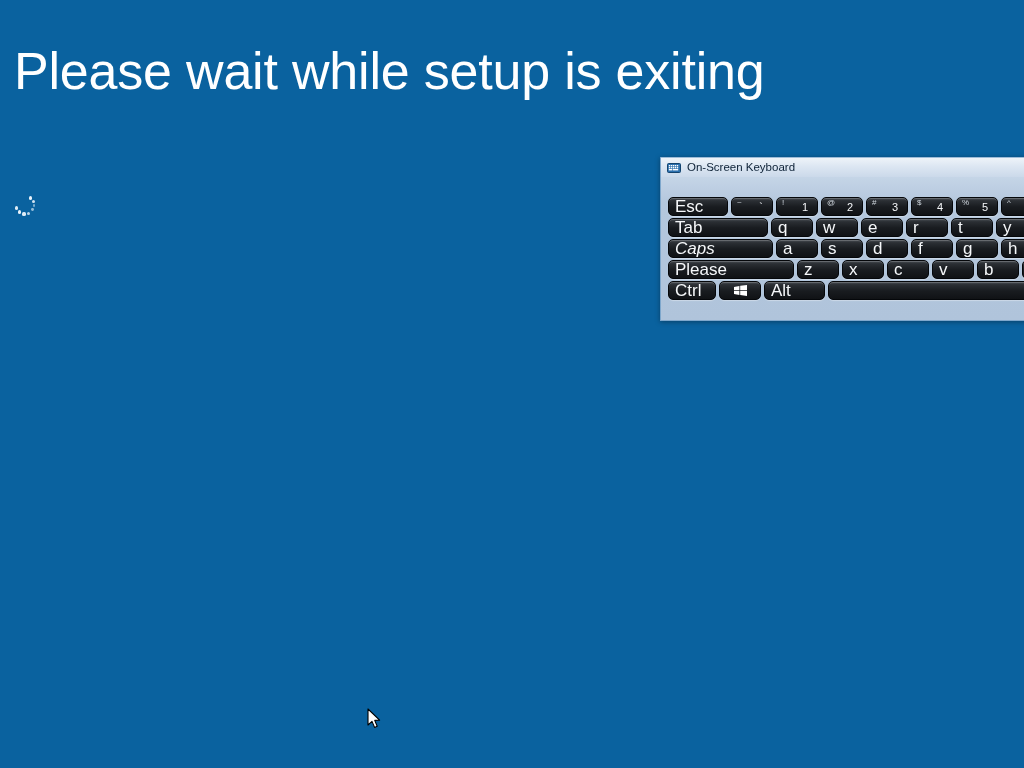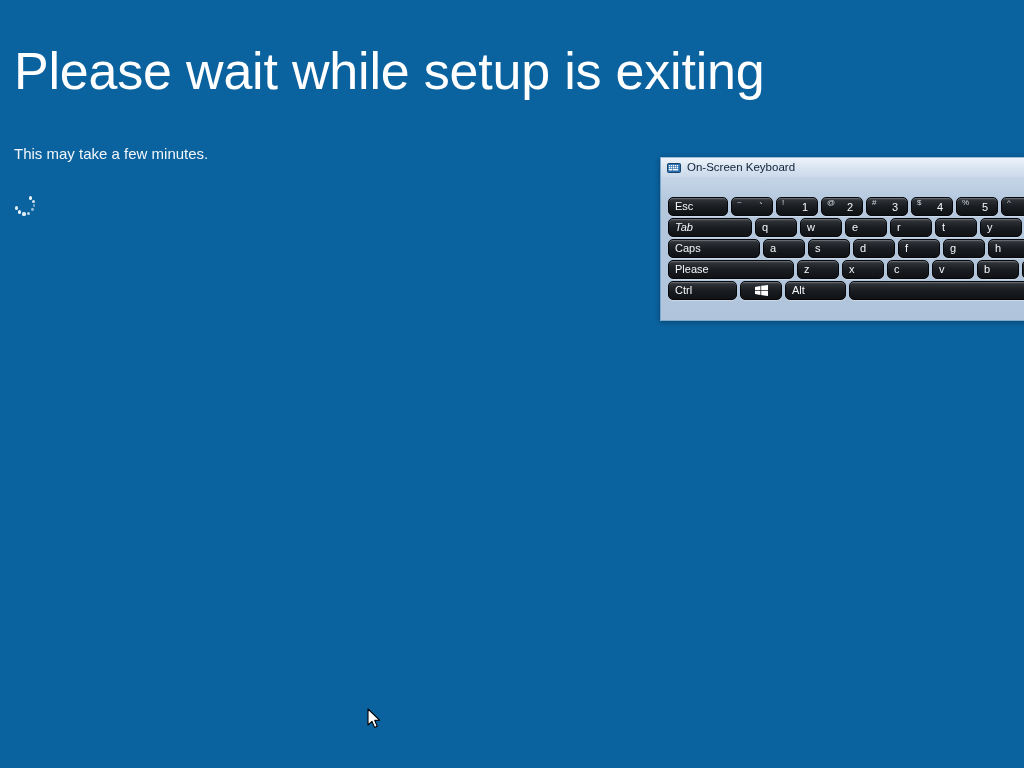--- a/index.html
+++ b/index.html
@@ -121,21 +121,21 @@
     position: relative;
     box-shadow: inset 0 1px 0 rgba(255,255,255,0.18),
                 0 1px 1px rgba(255,255,255,0.35);
     overflow: hidden;
     flex: 0 0 auto;
     height: 19px;
     line-height: 1;
     user-select: none;
   }
   .key .main {
-    font-size: 11px;
+    font-size: 17px;
     color: #f6f8fa;
   }
   
   .key.dual {
     padding-left: 0;
     justify-content: center;
     align-items: flex-end;
     padding-bottom: 2px;
   }
   .key.dual .shift {
@@ -176,21 +176,20 @@
     pointer-events: none;
   }
 </style>
 </head>
 <body>
 
 <div id="setup-screen">
 
   <div id="page-title">Please wait while setup is exiting</div>
 
-  <div id="page-subtitle">This may take a few minutes.</div>
 
   <div id="spinner">
       <div class="dot" style="left: 2.84px; top: 14.38px; width: 3.4px; height: 3.4px; opacity: 0.95;"></div>
       <div class="dot" style="left: 5.76px; top: 18.39px; width: 3.4px; height: 3.4px; opacity: 1;"></div>
       <div class="dot" style="left: 10.46px; top: 20.35px; width: 3.2px; height: 3.2px; opacity: 0.95;"></div>
       <div class="dot" style="left: 15.45px; top: 19.59px; width: 3px; height: 3px; opacity: 0.8;"></div>
       <div class="dot" style="left: 19.23px; top: 16.37px; width: 2.8px; height: 2.8px; opacity: 0.62;"></div>
       <div class="dot" style="left: 20.69px; top: 12.01px; width: 2.6px; height: 2.6px; opacity: 0.5;"></div>
       <div class="dot" style="left: 19.72px; top: 7.84px; width: 3px; height: 3px; opacity: 0.9;"></div>
       <div class="dot" style="left: 17.09px; top: 4.41px; width: 3.4px; height: 3.4px; opacity: 1;"></div>
@@ -247,21 +246,21 @@
           </div>
           <div class="key dual" style="width: 42px;">
             <span class="shift">%</span>
             <span class="main">5</span>
           </div>
           <div class="key dual" style="width: 42px;">
             <span class="shift">^</span>
           </div>
         </div>
         <div class="kb-row">
-          <div class="key" style="width: 84px; font-style: italic;">
+          <div class="key" style="width: 100px;">
             <span class="main">Tab</span>
           </div>
           <div class="key letter" style="width: 42px;">
             <span class="main">q</span>
           </div>
           <div class="key letter" style="width: 42px;">
             <span class="main">w</span>
           </div>
           <div class="key letter" style="width: 42px;">
             <span class="main">e</span>
@@ -270,21 +269,21 @@
             <span class="main">r</span>
           </div>
           <div class="key letter" style="width: 42px;">
             <span class="main">t</span>
           </div>
           <div class="key letter" style="width: 42px;">
             <span class="main">y</span>
           </div>
         </div>
         <div class="kb-row">
-          <div class="key" style="width: 92px;">
+          <div class="key" style="width: 105px; font-style: italic;">
             <span class="main">Caps</span>
           </div>
           <div class="key letter" style="width: 42px;">
             <span class="main">a</span>
           </div>
           <div class="key letter" style="width: 42px;">
             <span class="main">s</span>
           </div>
           <div class="key letter" style="width: 42px;">
             <span class="main">d</span>
@@ -314,21 +313,21 @@
           </div>
           <div class="key letter" style="width: 42px;">
             <span class="main">v</span>
           </div>
           <div class="key letter" style="width: 42px;">
             <span class="main">b</span>
           </div>
           <div class="key letter" style="width: 42px;"></div>
         </div>
         <div class="kb-row">
-          <div class="key" style="width: 69px;">
+          <div class="key" style="width: 48px;">
             <span class="main">Ctrl</span>
           </div>
           <div class="key winlogo" style="width: 42px;">
             <svg class="win-glyph" viewBox="0 0 13 11">
               <polygon points="0,1.9 5.4,0.9 5.4,5 0,5" fill="#ffffff"></polygon>
               <polygon points="6.2,0.75 13,0 13,5 6.2,5" fill="#ffffff"></polygon>
               <polygon points="0,5.8 5.4,5.8 5.4,9.9 0,9" fill="#ffffff"></polygon>
               <polygon points="6.2,5.8 13,5.8 13,11 6.2,10.1" fill="#ffffff"></polygon>
             </svg>
           </div>

